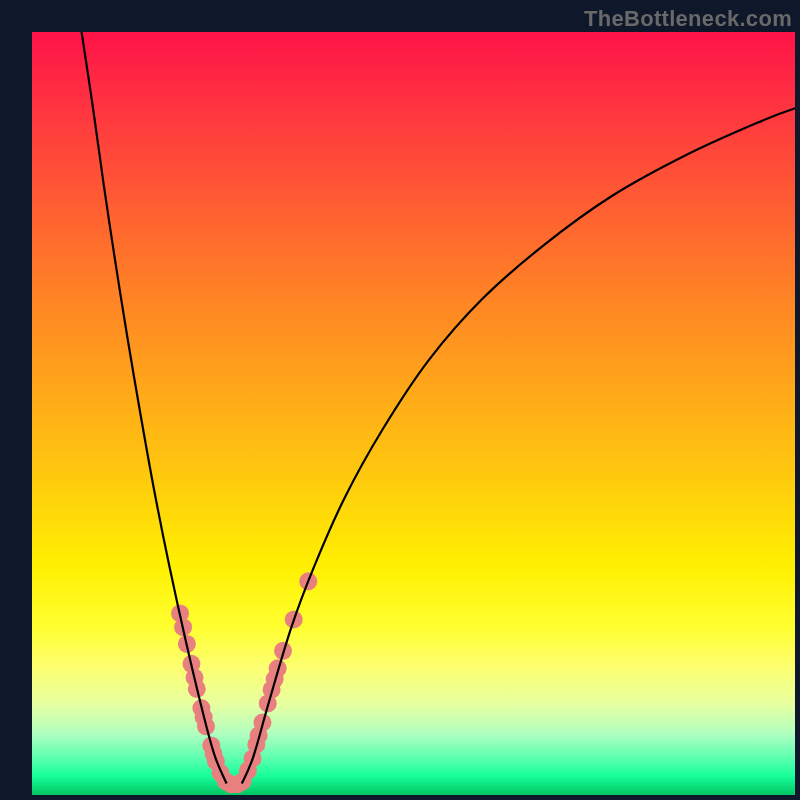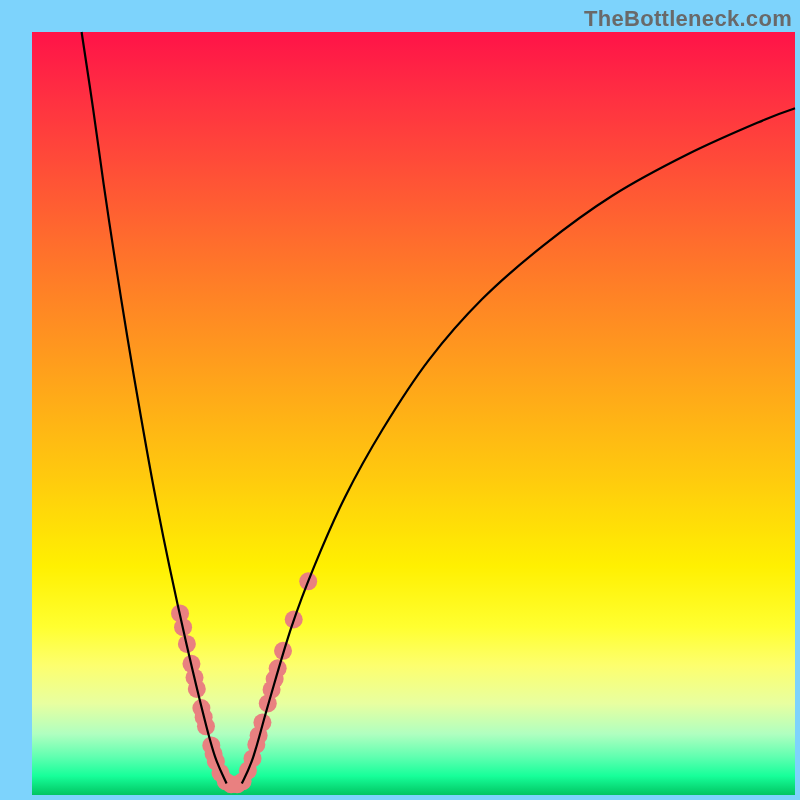--- a/index.html
+++ b/index.html
@@ -1,21 +1,21 @@
 <!DOCTYPE html>
 <html><head>
 <meta charset="utf-8">
 <style>
   * { margin: 0; padding: 0; box-sizing: border-box; }
   html, body { width: 800px; height: 800px; overflow: hidden; background: #000; }
   .chart-container {
     width: 800px;
     height: 800px;
     position: relative;
-    background: #7dd3fc;
+    background: #0f172a;
   }
   .plot-area {
     position: absolute;
     left: 32px;
     top: 32px;
     width: 763px;
     height: 763px;
     background: linear-gradient(to bottom,
       #ff1348 0%,
       #ff2e42 8%,

